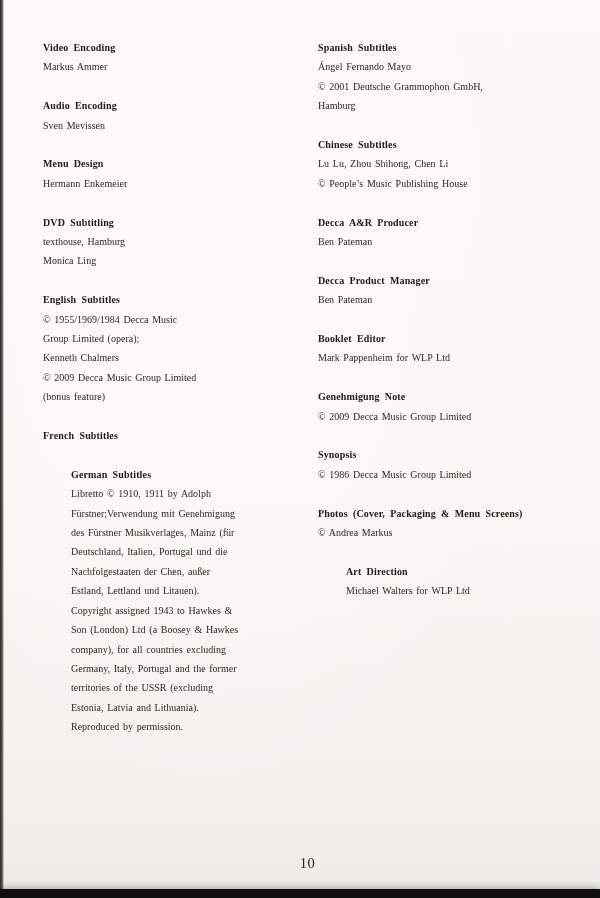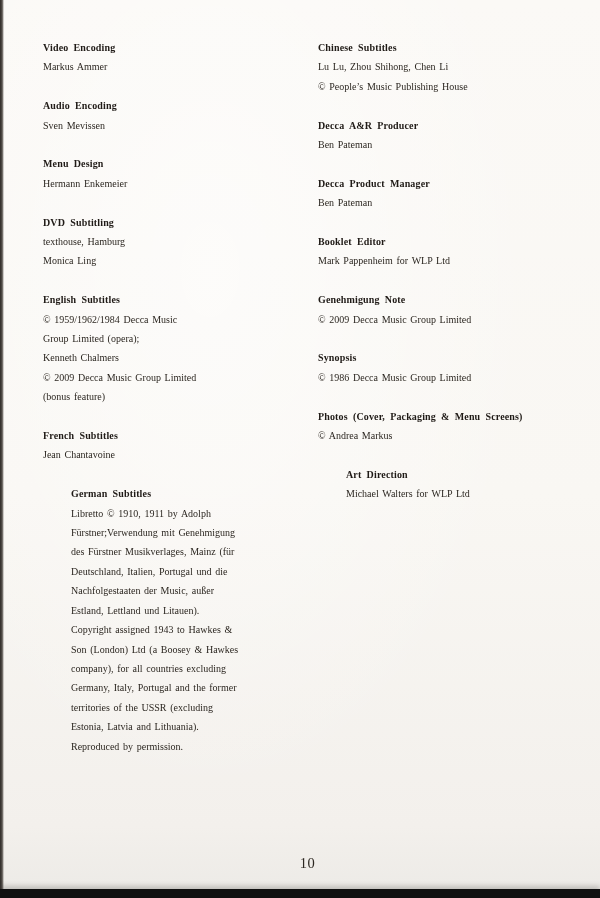--- a/index.html
+++ b/index.html
@@ -61,48 +61,53 @@
         <div class="heading">Menu Design</div>
         <div class="line">Hermann Enkemeier</div>
       </div>
       <div class="section">
         <div class="heading">DVD Subtitling</div>
         <div class="line">texthouse, Hamburg</div>
         <div class="line">Monica Ling</div>
       </div>
       <div class="section">
         <div class="heading">English Subtitles</div>
-        <div class="line">© 1959/1962/1984 Decca Music</div>
+        <div class="line">© 1955/1969/1984 Decca Music</div>
         <div class="line">Group Limited (opera);</div>
         <div class="line">Kenneth Chalmers</div>
         <div class="line">© 2009 Decca Music Group Limited</div>
         <div class="line">(bonus feature)</div>
       </div>
       <div class="section">
         <div class="heading">French Subtitles</div>
-        <div class="line">Jean Chantavoine</div>
       </div>
       <div class="section">
         <div class="heading">German Subtitles</div>
         <div class="line">Libretto © 1910, 1911 by Adolph</div>
         <div class="line">Fürstner;Verwendung mit Genehmigung</div>
         <div class="line">des Fürstner Musikverlages, Mainz (für</div>
         <div class="line">Deutschland, Italien, Portugal und die</div>
-        <div class="line">Nachfolgestaaten der Music, außer</div>
+        <div class="line">Nachfolgestaaten der Chen, außer</div>
         <div class="line">Estland, Lettland und Litauen).</div>
         <div class="line">Copyright assigned 1943 to Hawkes &amp;</div>
         <div class="line">Son (London) Ltd (a Boosey &amp; Hawkes</div>
         <div class="line">company), for all countries excluding</div>
         <div class="line">Germany, Italy, Portugal and the former</div>
         <div class="line">territories of the USSR (excluding</div>
         <div class="line">Estonia, Latvia and Lithuania).</div>
         <div class="line">Reproduced by permission.</div>
       </div>
     </div>
   <div class="col col-right">
+      <div class="section">
+        <div class="heading">Spanish Subtitles</div>
+        <div class="line">Ángel Fernando Mayo</div>
+        <div class="line">© 2001 Deutsche Grammophon GmbH,</div>
+        <div class="line">Hamburg</div>
+      </div>
       <div class="section">
         <div class="heading">Chinese Subtitles</div>
         <div class="line">Lu Lu, Zhou Shihong, Chen Li</div>
         <div class="line">© People’s Music Publishing House</div>
       </div>
       <div class="section">
         <div class="heading">Decca A&amp;R Producer</div>
         <div class="line">Ben Pateman</div>
       </div>
       <div class="section">

